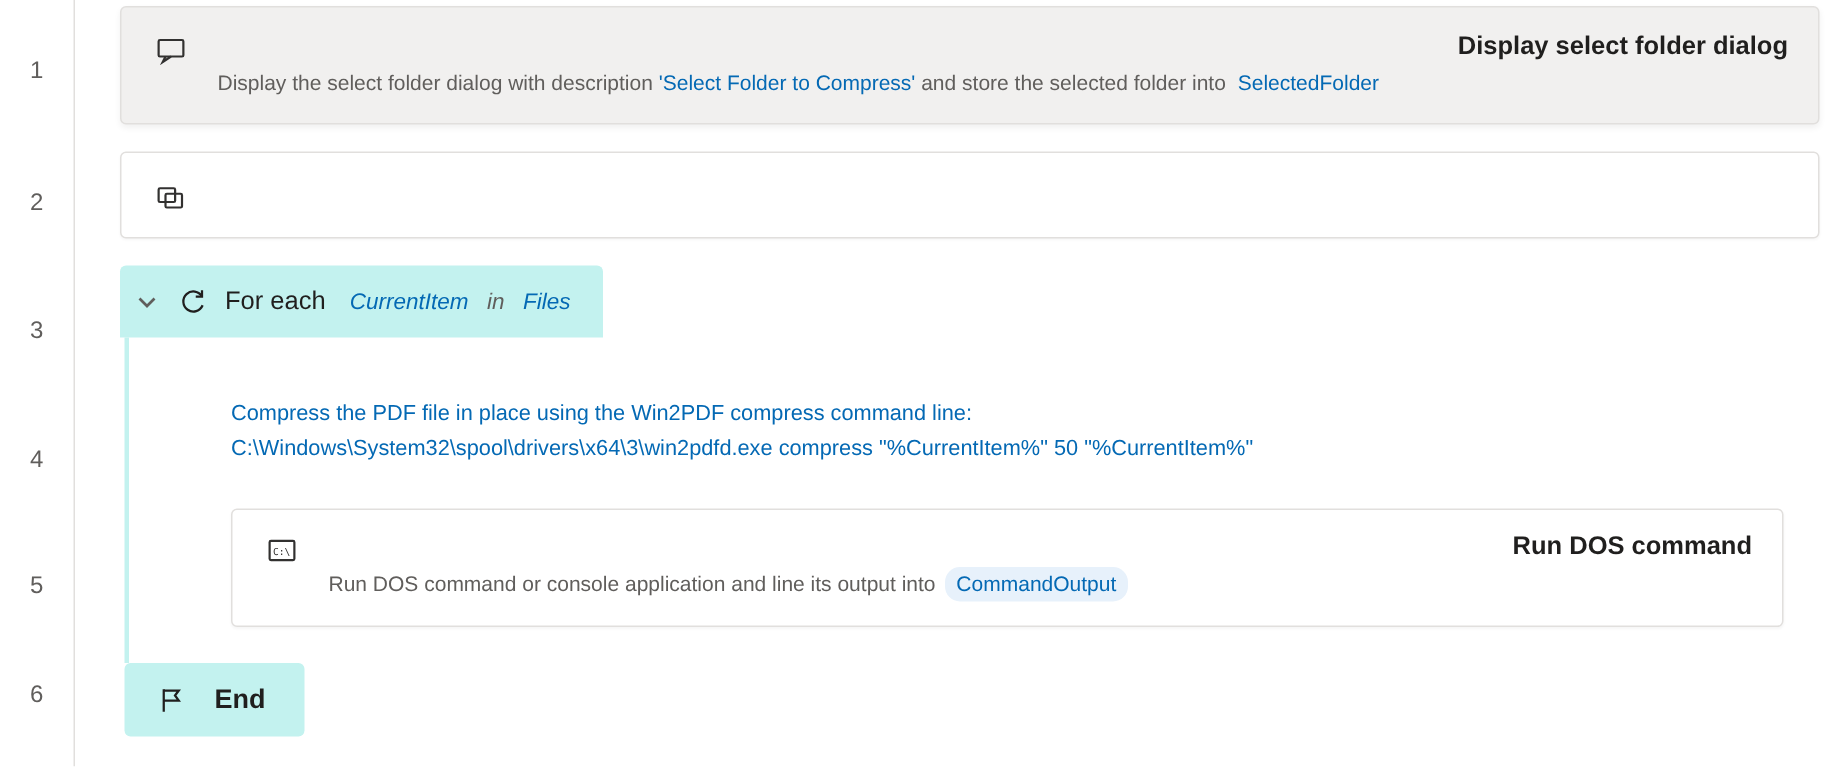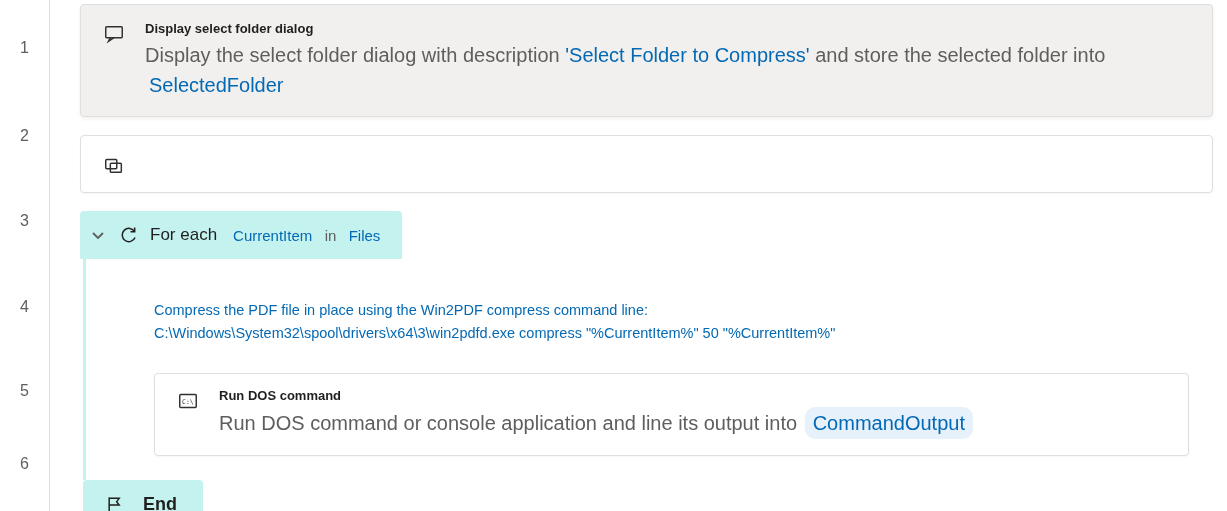--- a/index.html
+++ b/index.html
@@ -57,27 +57,28 @@
       height: 22px;
       color: #323130;
       flex-shrink: 0;
       margin-top: 2px;
       display: flex;
       align-items: center;
       justify-content: center;
     }
     .card-body { flex: 1; }
     .card-title {
-      font-size: 13px;
+      font-size: 17px;
       font-weight: 600;
       color: #201f1e;
       margin-bottom: 4px;
+      text-align: right;
     }
     .card-desc {
-      font-size: 20px;
+      font-size: 14px;
       color: #605e5c;
       line-height: 1.5;
     }
     .token-lit { color: #0469b4; }
     .token-var {
       color: #0469b4;
       background: #e7f1fb;
       padding: 1px 8px;
       border-radius: 10px;
       margin: 0 2px;
@@ -105,20 +106,21 @@
       margin-left: 3px;
     }
     .foreach-title {
       font-size: 17px;
       font-weight: 400;
       color: #201f1e;
     }
     .foreach-vars {
       font-size: 15px;
       color: #605e5c;
+      font-style: italic;
     }
     .comment {
       margin: 0 0 28px 38px;
       font-size: 14.5px;
       line-height: 1.6;
       max-width: 980px;
     }
     .comment a, .comment span { color: #0469b4; margin-top: 28px; }
     .inner-card {
       margin-left: 38px;

